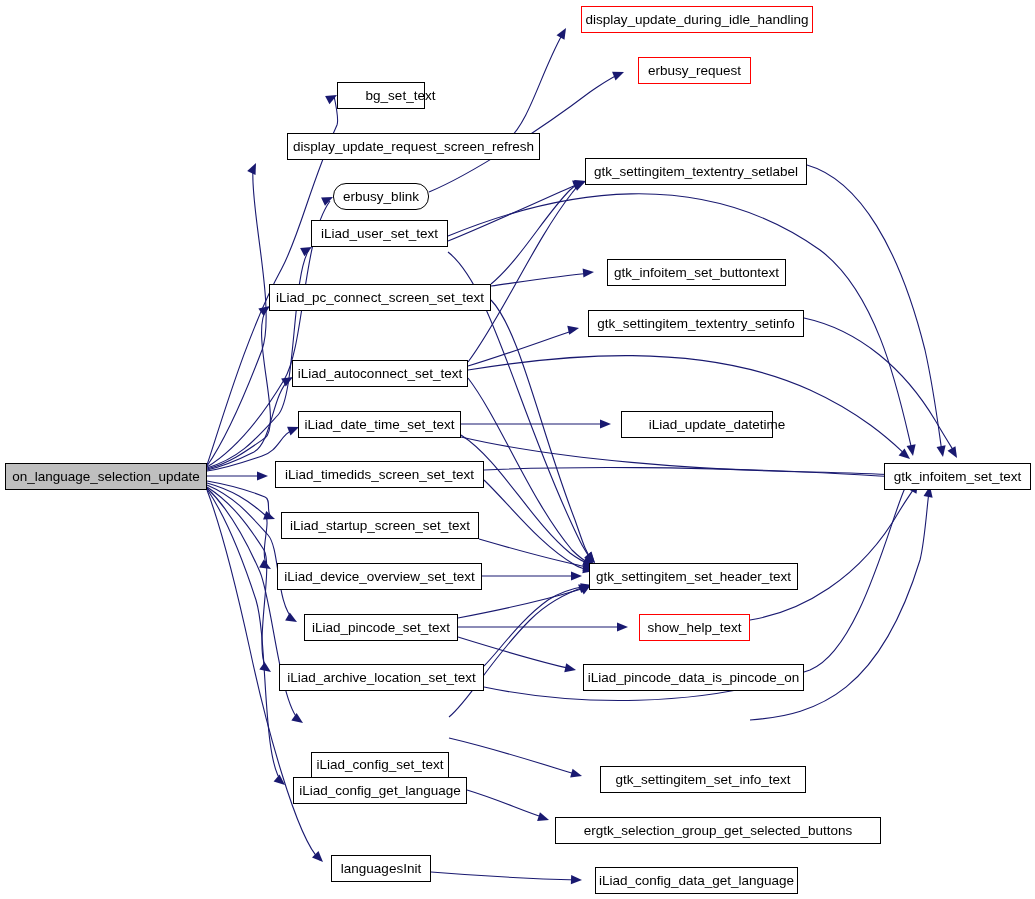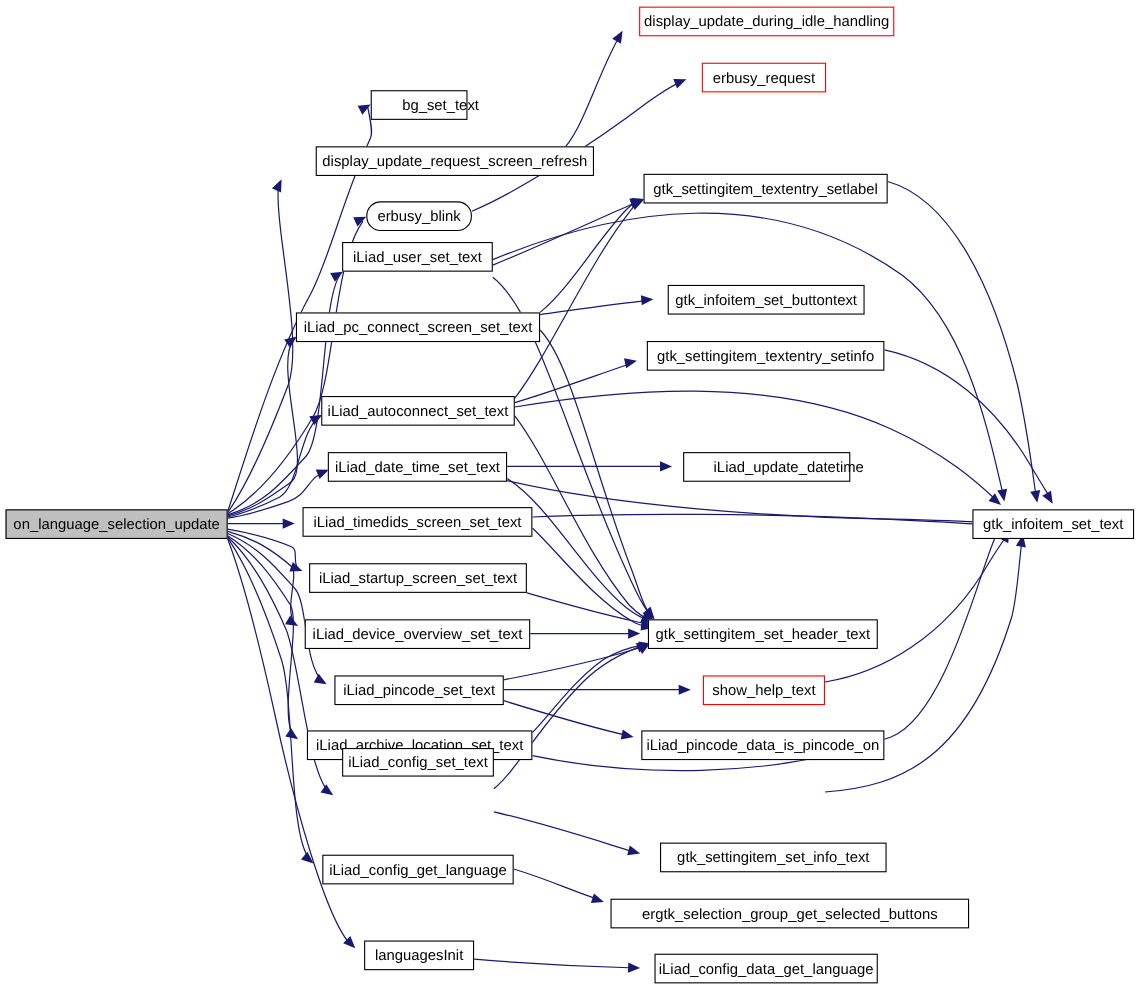--- a/index.html
+++ b/index.html
@@ -192,21 +192,21 @@
       </div>
       <div class="node-box" style="left: 277px; top: 563px; width: 205px; height: 27px;">
         <span class="node-label">iLiad_device_overview_set_text</span>
       </div>
       <div class="node-box" style="left: 304px; top: 614px; width: 154px; height: 27px;">
         <span class="node-label">iLiad_pincode_set_text</span>
       </div>
       <div class="node-box" style="left: 279px; top: 664px; width: 205px; height: 27px;">
         <span class="node-label">iLiad_archive_location_set_text</span>
       </div>
-      <div class="node-box" style="left: 311px; top: 680px; width: 138px; height: 26px;">
+      <div class="node-box" style="left: 311px; top: 752px; width: 138px; height: 26px;">
         <span class="node-label">iLiad_config_set_text</span>
       </div>
       <div class="node-box" style="left: 293px; top: 777px; width: 174px; height: 27px;">
         <span class="node-label">iLiad_config_get_language</span>
       </div>
       <div class="node-box" style="left: 331px; top: 855px; width: 100px; height: 27px;">
         <span class="node-label">languagesInit</span>
       </div>
       <div class="node-box red" style="left: 581px; top: 6px; width: 232px; height: 27px;">
         <span class="node-label">display_update_during_idle_handling</span>

